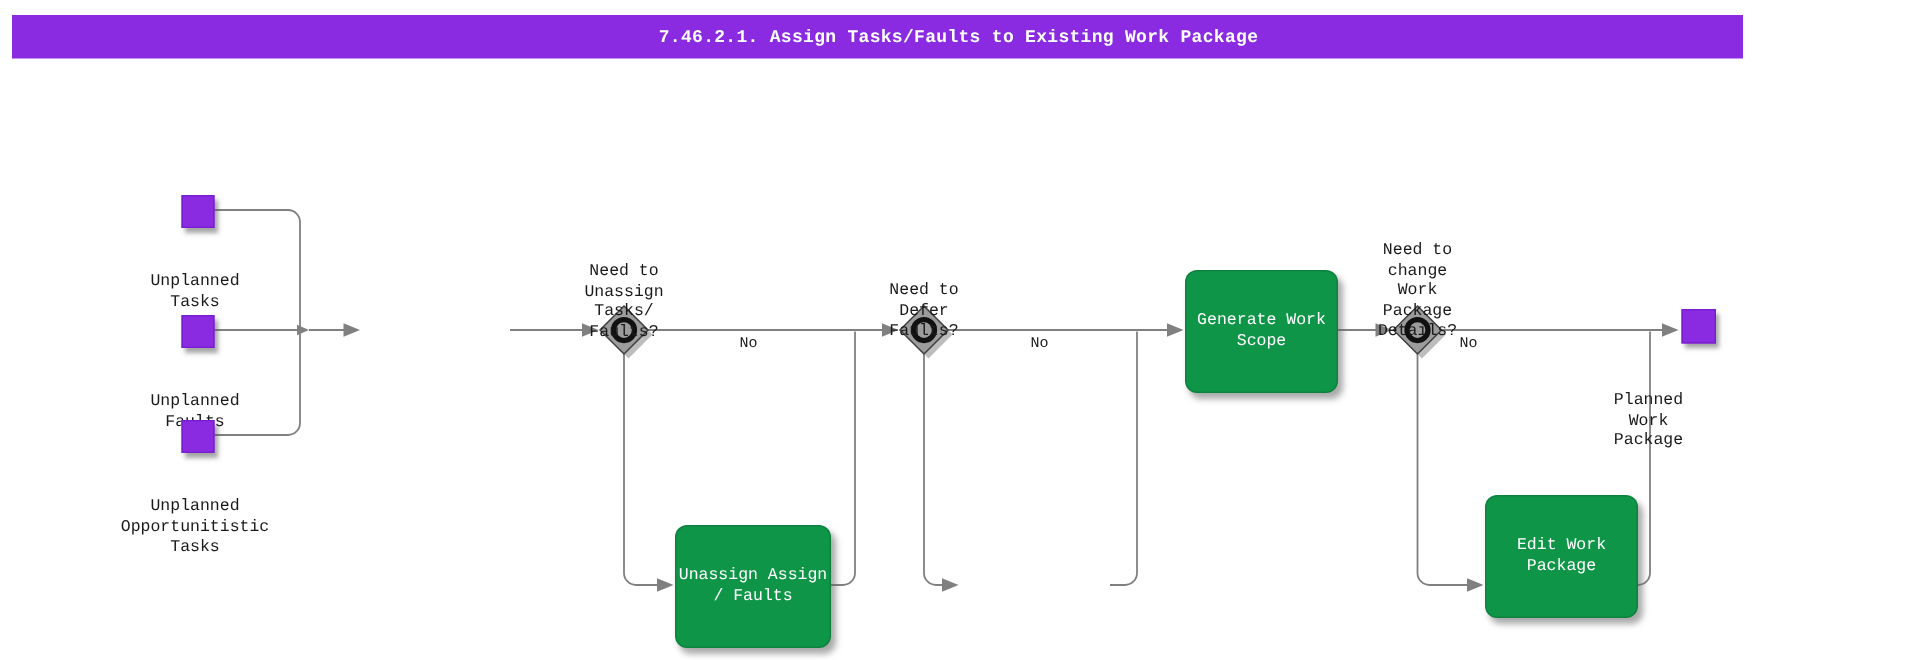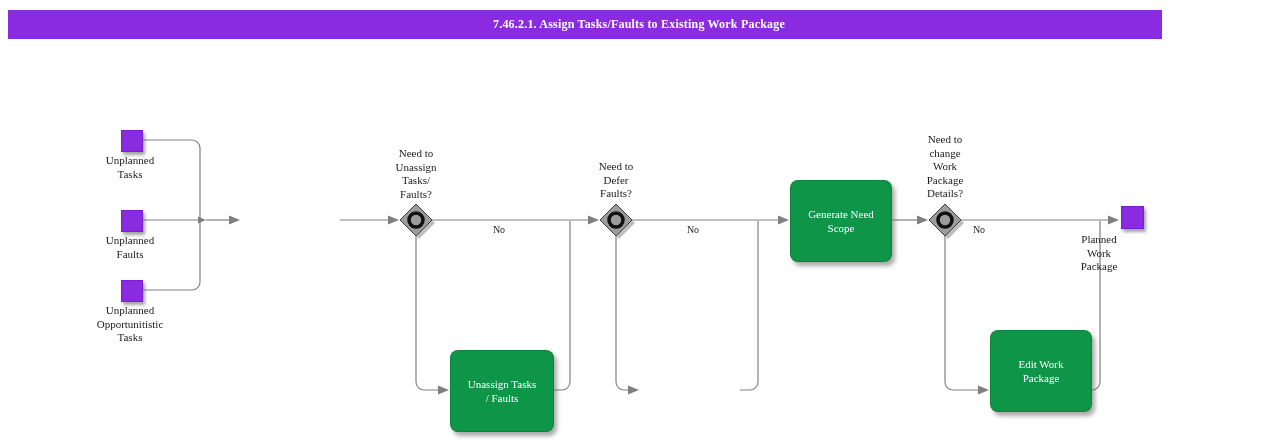--- a/index.html
+++ b/index.html
@@ -6,21 +6,21 @@
     --header-bg:#8A2BE2;
     --node-green:#0F9548;
     --node-purple:#8A2BE2;
     --line-gray:#808080;
     --diamond-gray:#9C9C9C;
     --canvas-bg:#FFFFFF;
   }
   html,body{margin:0;padding:0;background:#fff;}
   .canvas{
     position:relative;width:1162px;height:440px;background:var(--canvas-bg);
-    font-family:Liberation Serif, serif;overflow:hidden;
+    font-family:Liberation Mono, monospace;overflow:hidden;
   }
   .titlebar{
     position:absolute;left:8px;top:10px;width:1262px;height:29px;
     background:var(--header-bg);color:#fff;font-size:12px;font-weight:bold;
     display:flex;align-items:center;justify-content:center;letter-spacing:.2px;
   }
   svg.wires{position:absolute;left:0;top:0;z-index:1;}
   .connector{stroke:var(--line-gray);stroke-width:1.2;fill:none;}
   .arrow{fill:var(--line-gray);stroke:none;}
   .diamond{fill:var(--diamond-gray);stroke:#3f3f3f;stroke-width:1;}
@@ -33,21 +33,21 @@
   .proc{
     position:absolute;background:var(--node-green);border-radius:8px;
     border:1px solid rgba(0,0,0,.12);
     box-shadow:3px 4px 4px rgba(100,100,100,.55);
     display:flex;align-items:center;justify-content:center;text-align:center;
     color:#fff;font-size:11px;line-height:14px;white-space:pre-line;z-index:2;
     cursor:pointer;
   }
   .lbl{
     position:absolute;transform:translateX(-50%);text-align:center;
-    color:#1a1a1a;font-size:11px;line-height:13.5px;white-space:pre-line;z-index:2;
+    color:#1a1a1a;font-size:11px;line-height:13.5px;white-space:pre-line;z-index:2;margin-top:28px;
   }
   .no-lbl{
     position:absolute;transform:translateX(-50%);color:#1a1a1a;
     font-size:10px;z-index:2;
   }
 </style>
 </head>
 <body>
 
 <div class="canvas">
@@ -114,25 +114,25 @@
   <div class="io-square" style="left:121px;top:210px;"></div>
   <div class="lbl" style="left:130px;top:234px;">Unplanned
 Faults</div>
 
   <div class="io-square" style="left:121px;top:280px;"></div>
   <div class="lbl" style="left:130px;top:304px;">Unplanned
 Opportunitistic
 Tasks</div>
 
 
-  <div class="proc" style="left:450px;top:350px;width:102px;height:80px;">Unassign Tasks
+  <div class="proc" style="left:450px;top:350px;width:102px;height:80px;">Unassign Assign
 / Faults</div>
 
 
-  <div class="proc" style="left:790px;top:180px;width:100px;height:80px;">Generate Need
+  <div class="proc" style="left:790px;top:180px;width:100px;height:80px;">Generate Work
 Scope</div>
 
   <div class="proc" style="left:990px;top:330px;width:100px;height:80px;">Edit Work
 Package</div>
 
   <div class="lbl" style="left:416px;top:147px;">Need to
 Unassign
 Tasks/
 Faults?</div>
   <div class="lbl" style="left:616px;top:160px;">Need to

